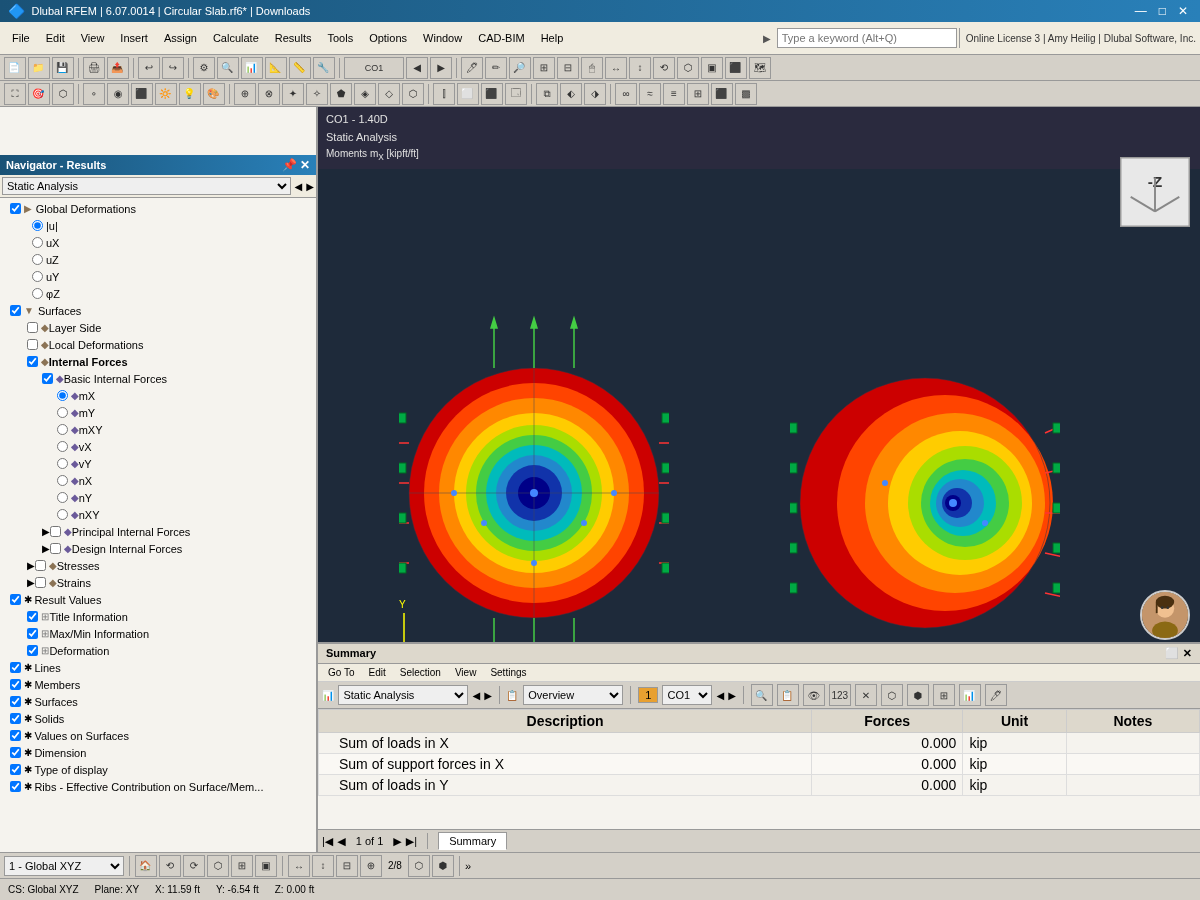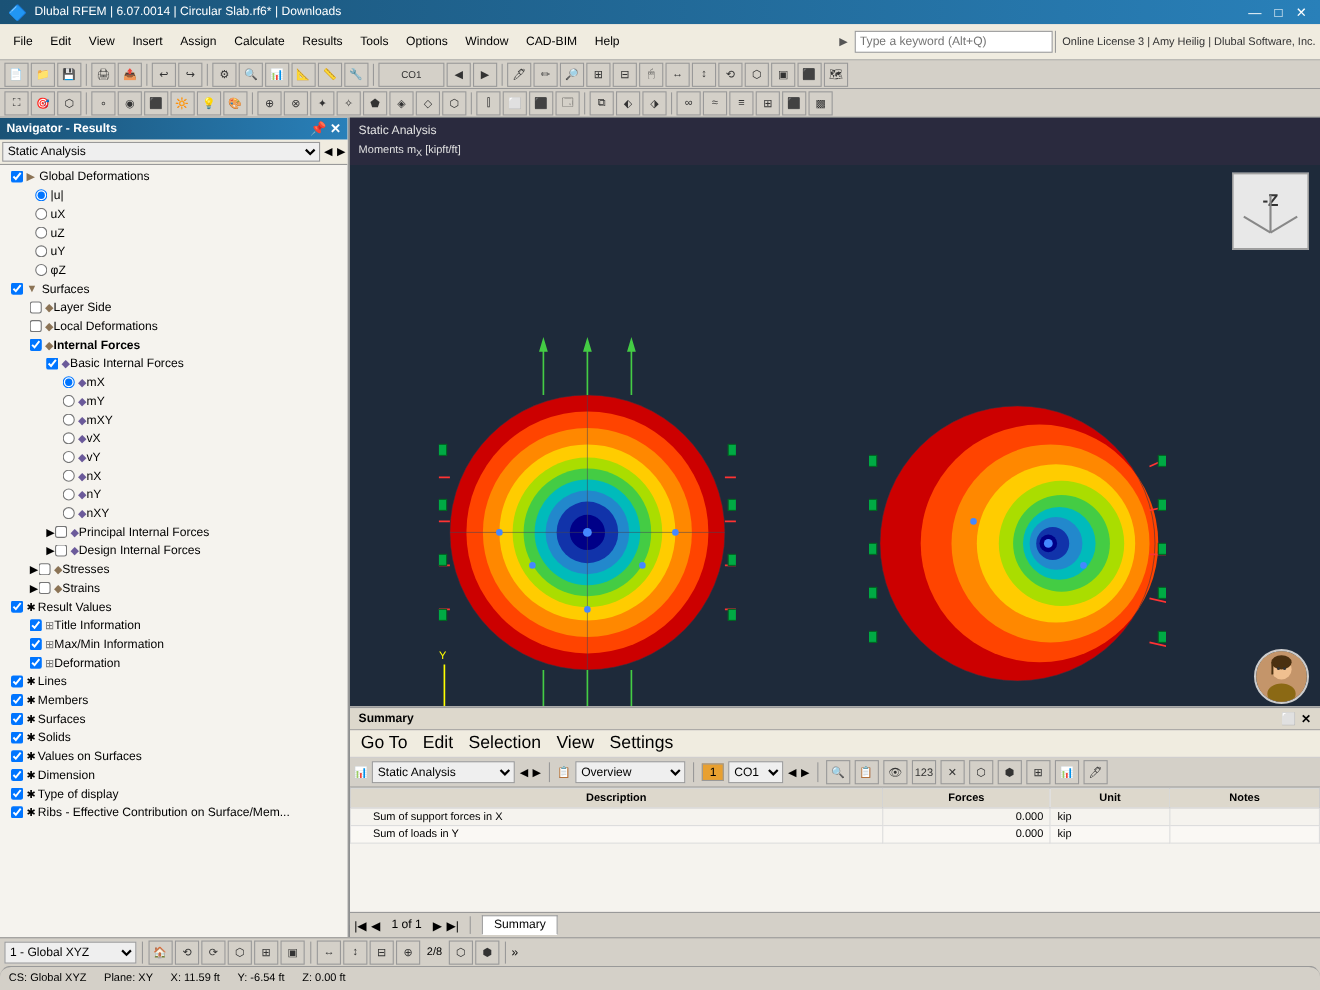--- a/index.html
+++ b/index.html
@@ -86,20 +86,21 @@
     }
     #navigator-header {
       background: linear-gradient(to right, #1a5276, #2980b9);
       color: white;
       padding: 3px 6px;
       font-size: 11px;
       font-weight: bold;
       display: flex;
       justify-content: space-between;
       align-items: center;
+      margin-top: 48px;
     }
     #navigator-header-btns { display: flex; gap: 3px; }
     .nav-header-btn { color: white; cursor: pointer; font-size: 12px; }
 
     #navigator-dropdown {
       background: #f0ece0;
       border-bottom: 1px solid #999;
       padding: 2px;
       display: flex;
       align-items: center;
@@ -206,35 +207,35 @@
       justify-content: space-between;
       border-bottom: 1px solid #999;
     }
     #summary-menubar {
       display: flex;
       gap: 2px;
       padding: 2px 4px;
       background: #f0ece0;
       border-bottom: 1px solid #ccc;
     }
-    .summary-menu-item { padding: 1px 6px; cursor: pointer; font-size: 16px; }
+    .summary-menu-item { padding: 1px 6px; cursor: pointer; font-size: 10px; }
     #summary-toolbar {
       display: flex;
       align-items: center;
       padding: 2px 4px;
       background: #d4d0c8;
       border-bottom: 1px solid #999;
       gap: 4px;
     }
     .summary-select { height: 20px; font-size: 11px; border: 1px solid #999; }
     #summary-table-container { flex: 1; overflow-y: auto; }
     #summary-table {
       width: 100%;
       border-collapse: collapse;
-      font-size: 10px;
+      font-size: 14px;
     }
     #summary-table th {
       background: #ddd8cc;
       border: 1px solid #ccc;
       padding: 3px 6px;
       text-align: center;
       font-weight: bold;
       position: sticky;
       top: 0;
     }
@@ -270,21 +271,20 @@
       left: 0;
       right: 0;
       background: #d4d0c8;
       height: 22px;
       display: flex;
       align-items: center;
       border-top: 1px solid #999;
       padding: 0 6px;
       gap: 10px;
       font-size: 10px;
-      border-radius: 10px;
     }
 
     
     #bottom-toolbar {
       position: fixed;
       bottom: 22px;
       left: 0;
       right: 0;
       height: 26px;
       background: #d4d0c8;
@@ -677,20 +677,21 @@
         <span style="width:8px"></span>
         <input type="checkbox" class="tree-checkbox" checked="" style="">
         <span class="tree-icon">✱</span>
         <span>Ribs - Effective Contribution on Surface/Mem...</span>
       </div>
     </div>
   </div>
 
   <div id="viewport" style="position:relative; flex:1; background:#1e2a3a; display:flex; flex-direction:column;">
     <div id="viewport-header">
+      <div>CO1 - 1.40D</div>
       <div>Static Analysis</div>
       <div style="font-size:10px;">Moments m<sub>X</sub> [kipft/ft]</div>
     </div>
 
     <div id="z-indicator">
       <svg width="70" height="70" viewBox="0 0 70 70">
         <rect width="70" height="70" fill="#e8e8e8" stroke="#999" stroke-width="1"></rect>
         <text x="35" y="30" text-anchor="middle" font-size="16" font-weight="bold" fill="#333">-Z</text>
         <line x1="10" y1="40" x2="35" y2="55" stroke="#888" stroke-width="2"></line>
         <line x1="60" y1="40" x2="35" y2="55" stroke="#888" stroke-width="2"></line>
@@ -894,20 +895,26 @@
       <thead>
         <tr>
           <th>Description</th>
           <th>Forces</th>
           <th>Unit</th>
           <th>Notes</th>
         </tr>
       </thead>
       <tbody>
         <tr>
+          <td style="padding-left:20px;">Sum of loads in X</td>
+          <td class="td-right">0.000</td>
+          <td>kip</td>
+          <td></td>
+        </tr>
+        <tr>
           <td style="padding-left:20px;">Sum of support forces in X</td>
           <td class="td-right">0.000</td>
           <td>kip</td>
           <td></td>
         </tr>
         <tr>
           <td style="padding-left:20px;">Sum of loads in Y</td>
           <td class="td-right">0.000</td>
           <td>kip</td>
           <td></td>

